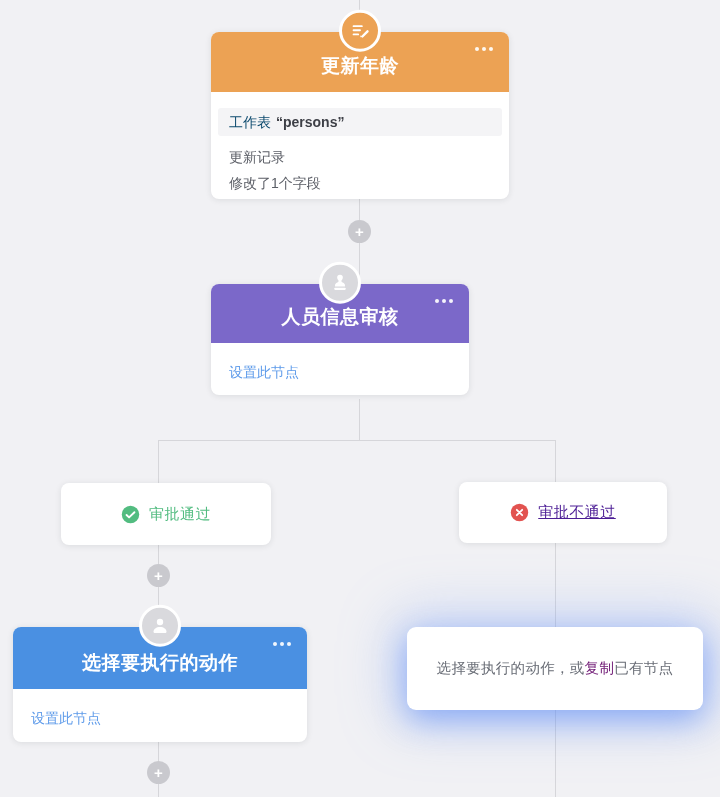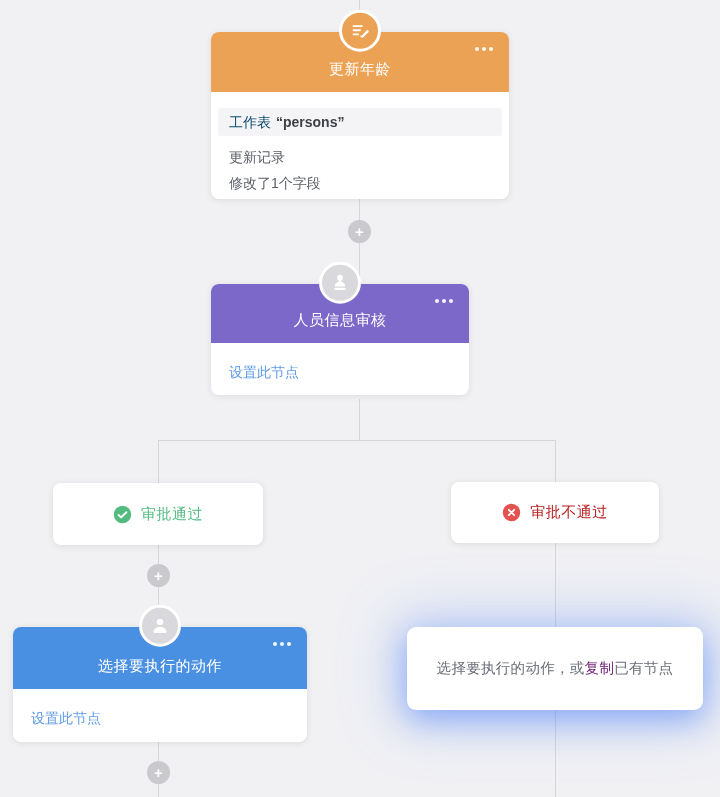--- a/index.html
+++ b/index.html
@@ -23,21 +23,21 @@
 
   
   .node-card {
     position:absolute; background:#fff; border-radius:8px;
     box-shadow:0 1px 6px rgba(31,35,41,.10); z-index:2;
   }
   .node-header {
     position:relative; display:flex; align-items:flex-end; justify-content:center;
     border-radius:8px 8px 0 0; padding-bottom:13px;
   }
-  .node-title { color:#fff; font-size:15px; font-weight:400; letter-spacing:.5px; }
+  .node-title { color:#fff; font-size:19px; font-weight:700; letter-spacing:.5px; }
   .node-badge {
     position:absolute; top:0; left:50%; transform:translate(-50%,-53%);
     width:42px; height:42px; border-radius:50%; border:3px solid #fff;
     display:flex; align-items:center; justify-content:center; z-index:4;
   }
   .node-badge svg { width:22px; height:22px; display:block; }
   .badge-gray { background:#D9D9DD; }
   .node-menu {
     position:absolute; top:12px; right:13px; display:flex; gap:3px;
     padding:3px; cursor:pointer;
@@ -62,25 +62,26 @@
   .hdr-purple { background:#7B68C9; height:59px; }
   .hdr-blue   { background:#4A90E2; height:62px; }
   .badge-orange { background:#ECA254; }
 
   
   .branch-card {
     position:absolute; background:#fff; border-radius:8px; z-index:2;
     box-shadow:0 1px 6px rgba(31,35,41,.10);
     display:flex; align-items:center; justify-content:center; gap:9px;
     cursor:pointer;
+    margin-left:8px;
   }
   .branch-card svg { width:19px; height:19px; display:block; }
   .branch-label { font-size:15px; font-weight:500; letter-spacing:.5px; }
   .label-green { color:#52BC80; }
-  .label-red   { color:#b91c1c; }
+  .label-red   { color:#4c1d95;text-decoration:underline; }
 
   
   .hint-panel {
     position:absolute; background:#fff; border-radius:9px; z-index:3;
     display:flex; align-items:center; justify-content:center;
     font-size:14.5px; color:#696D76; letter-spacing:.3px;
     box-shadow:0 10px 30px rgba(74,125,245,.50), 0 0 55px 12px rgba(120,158,250,.36);
   }
   .hint-panel .copy-link { color:#701a75; cursor:pointer; }
 </style>

